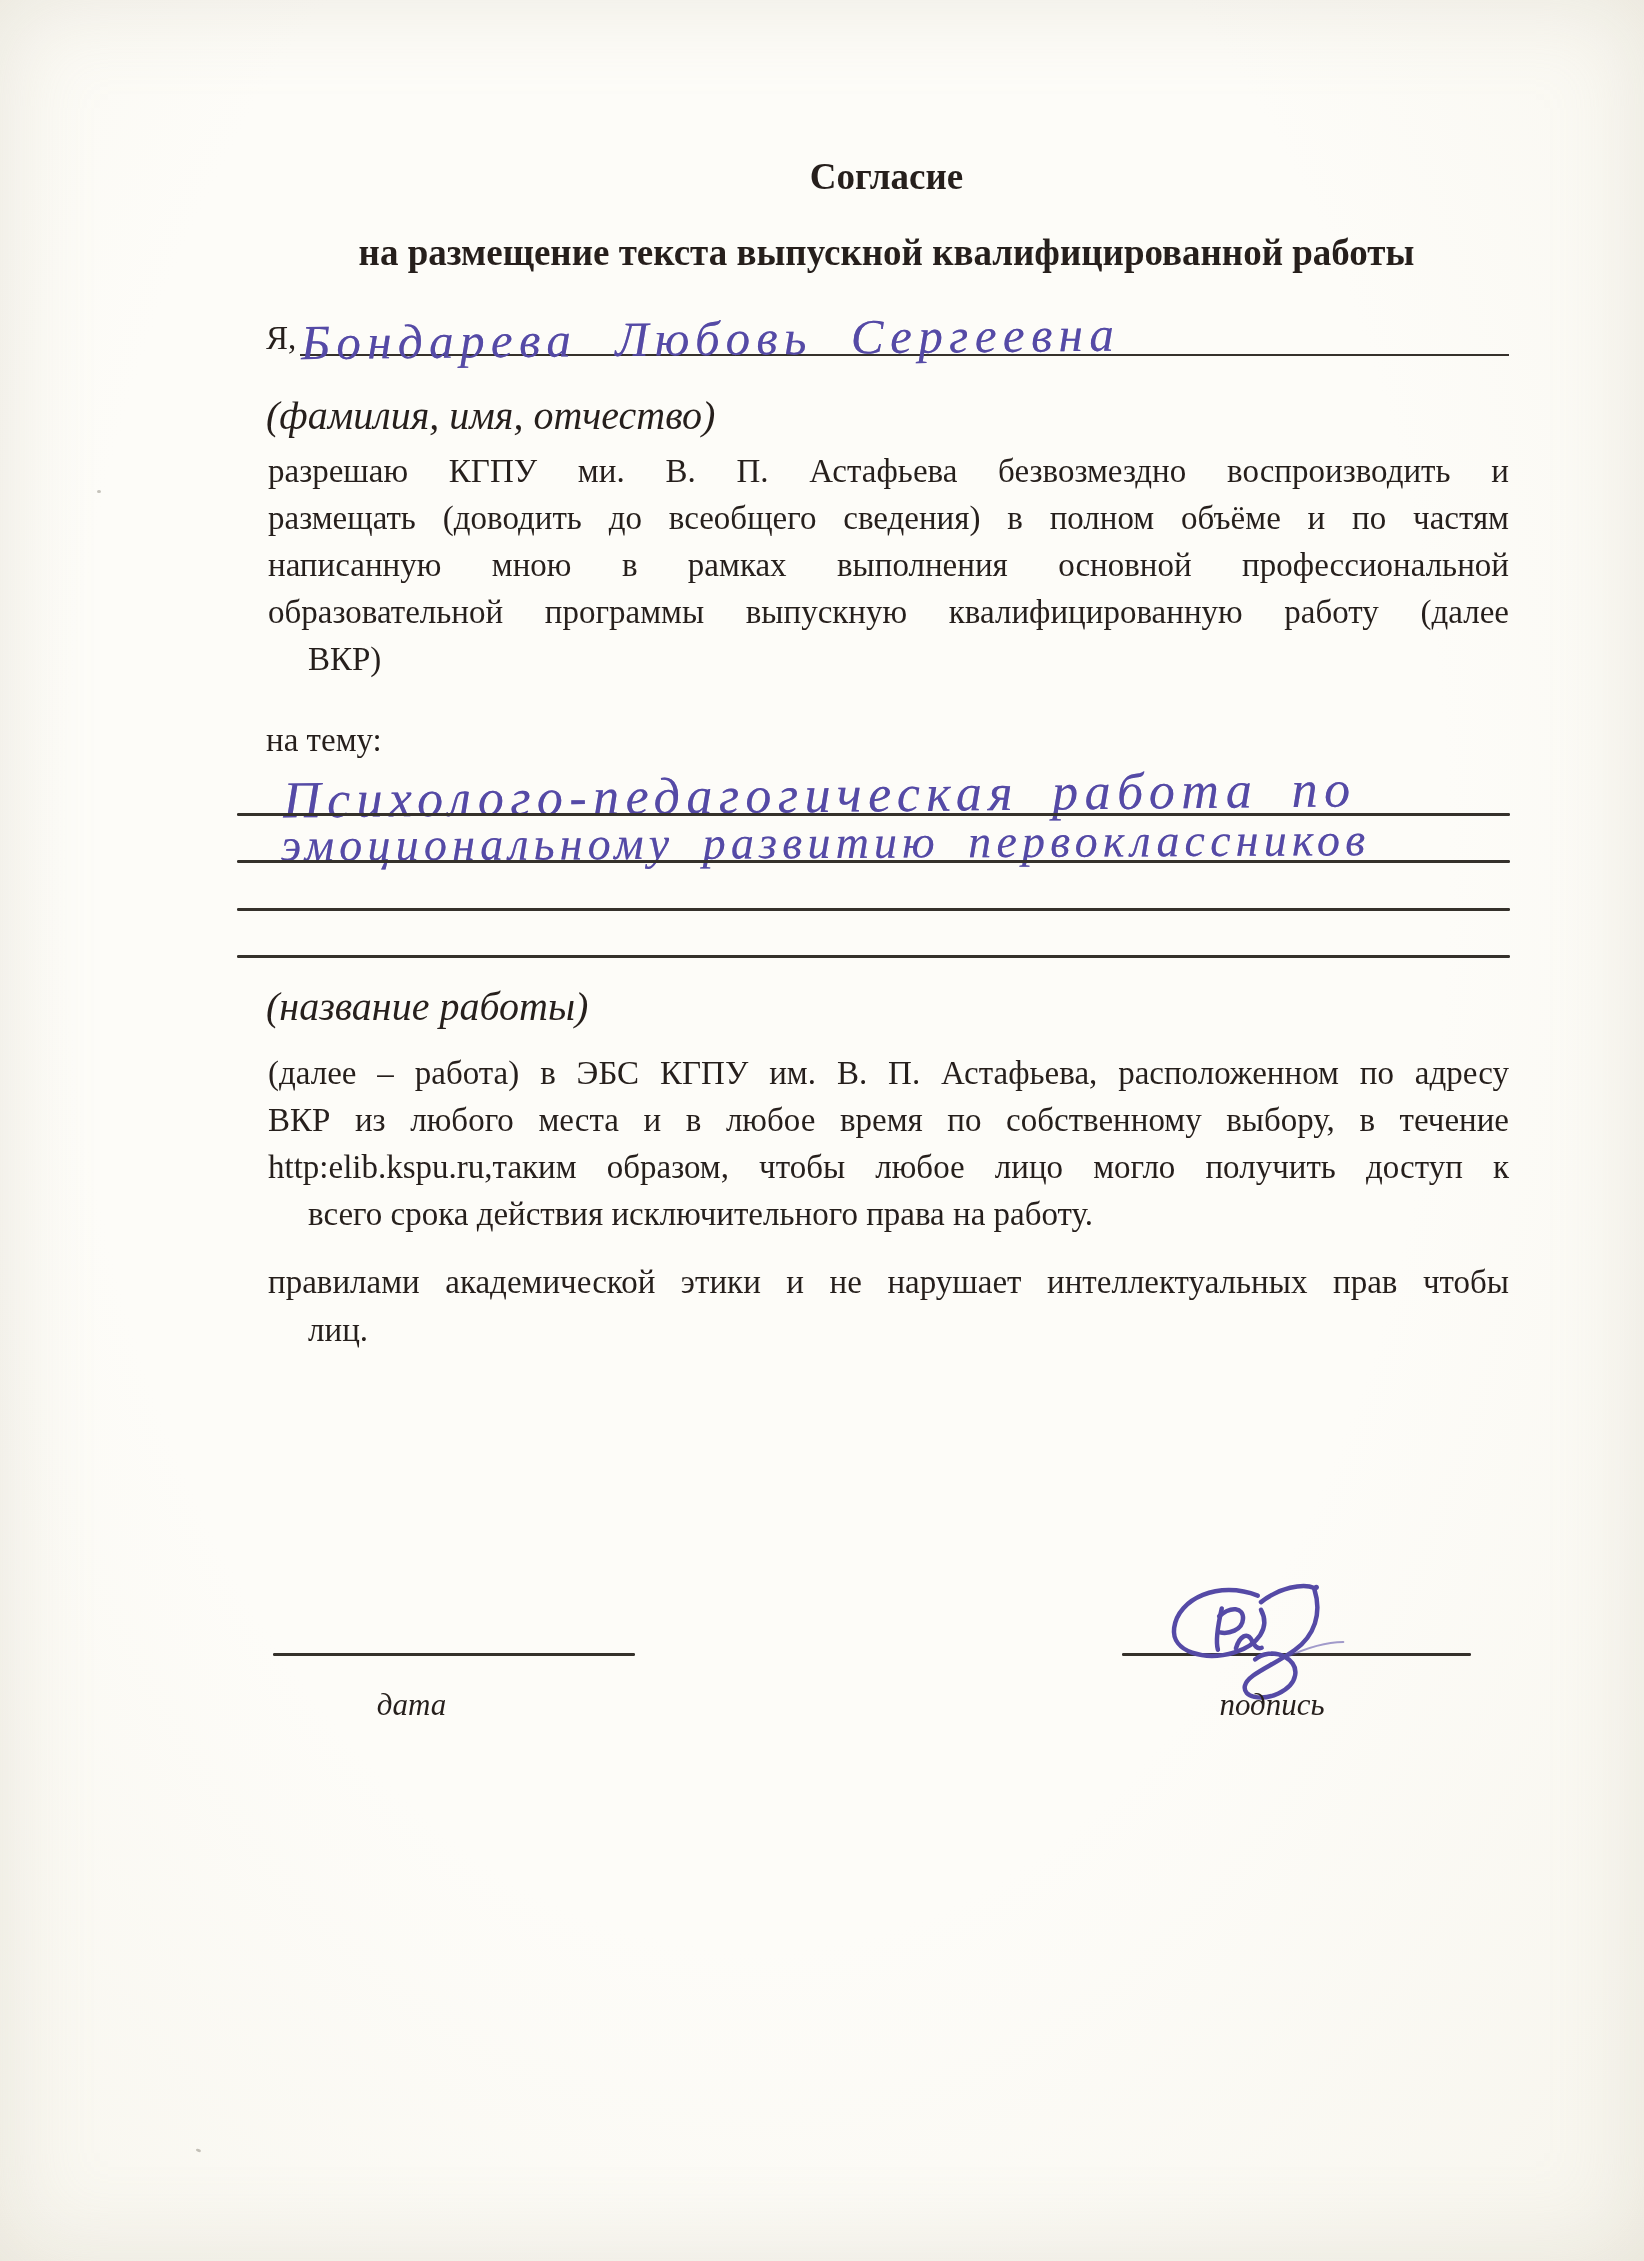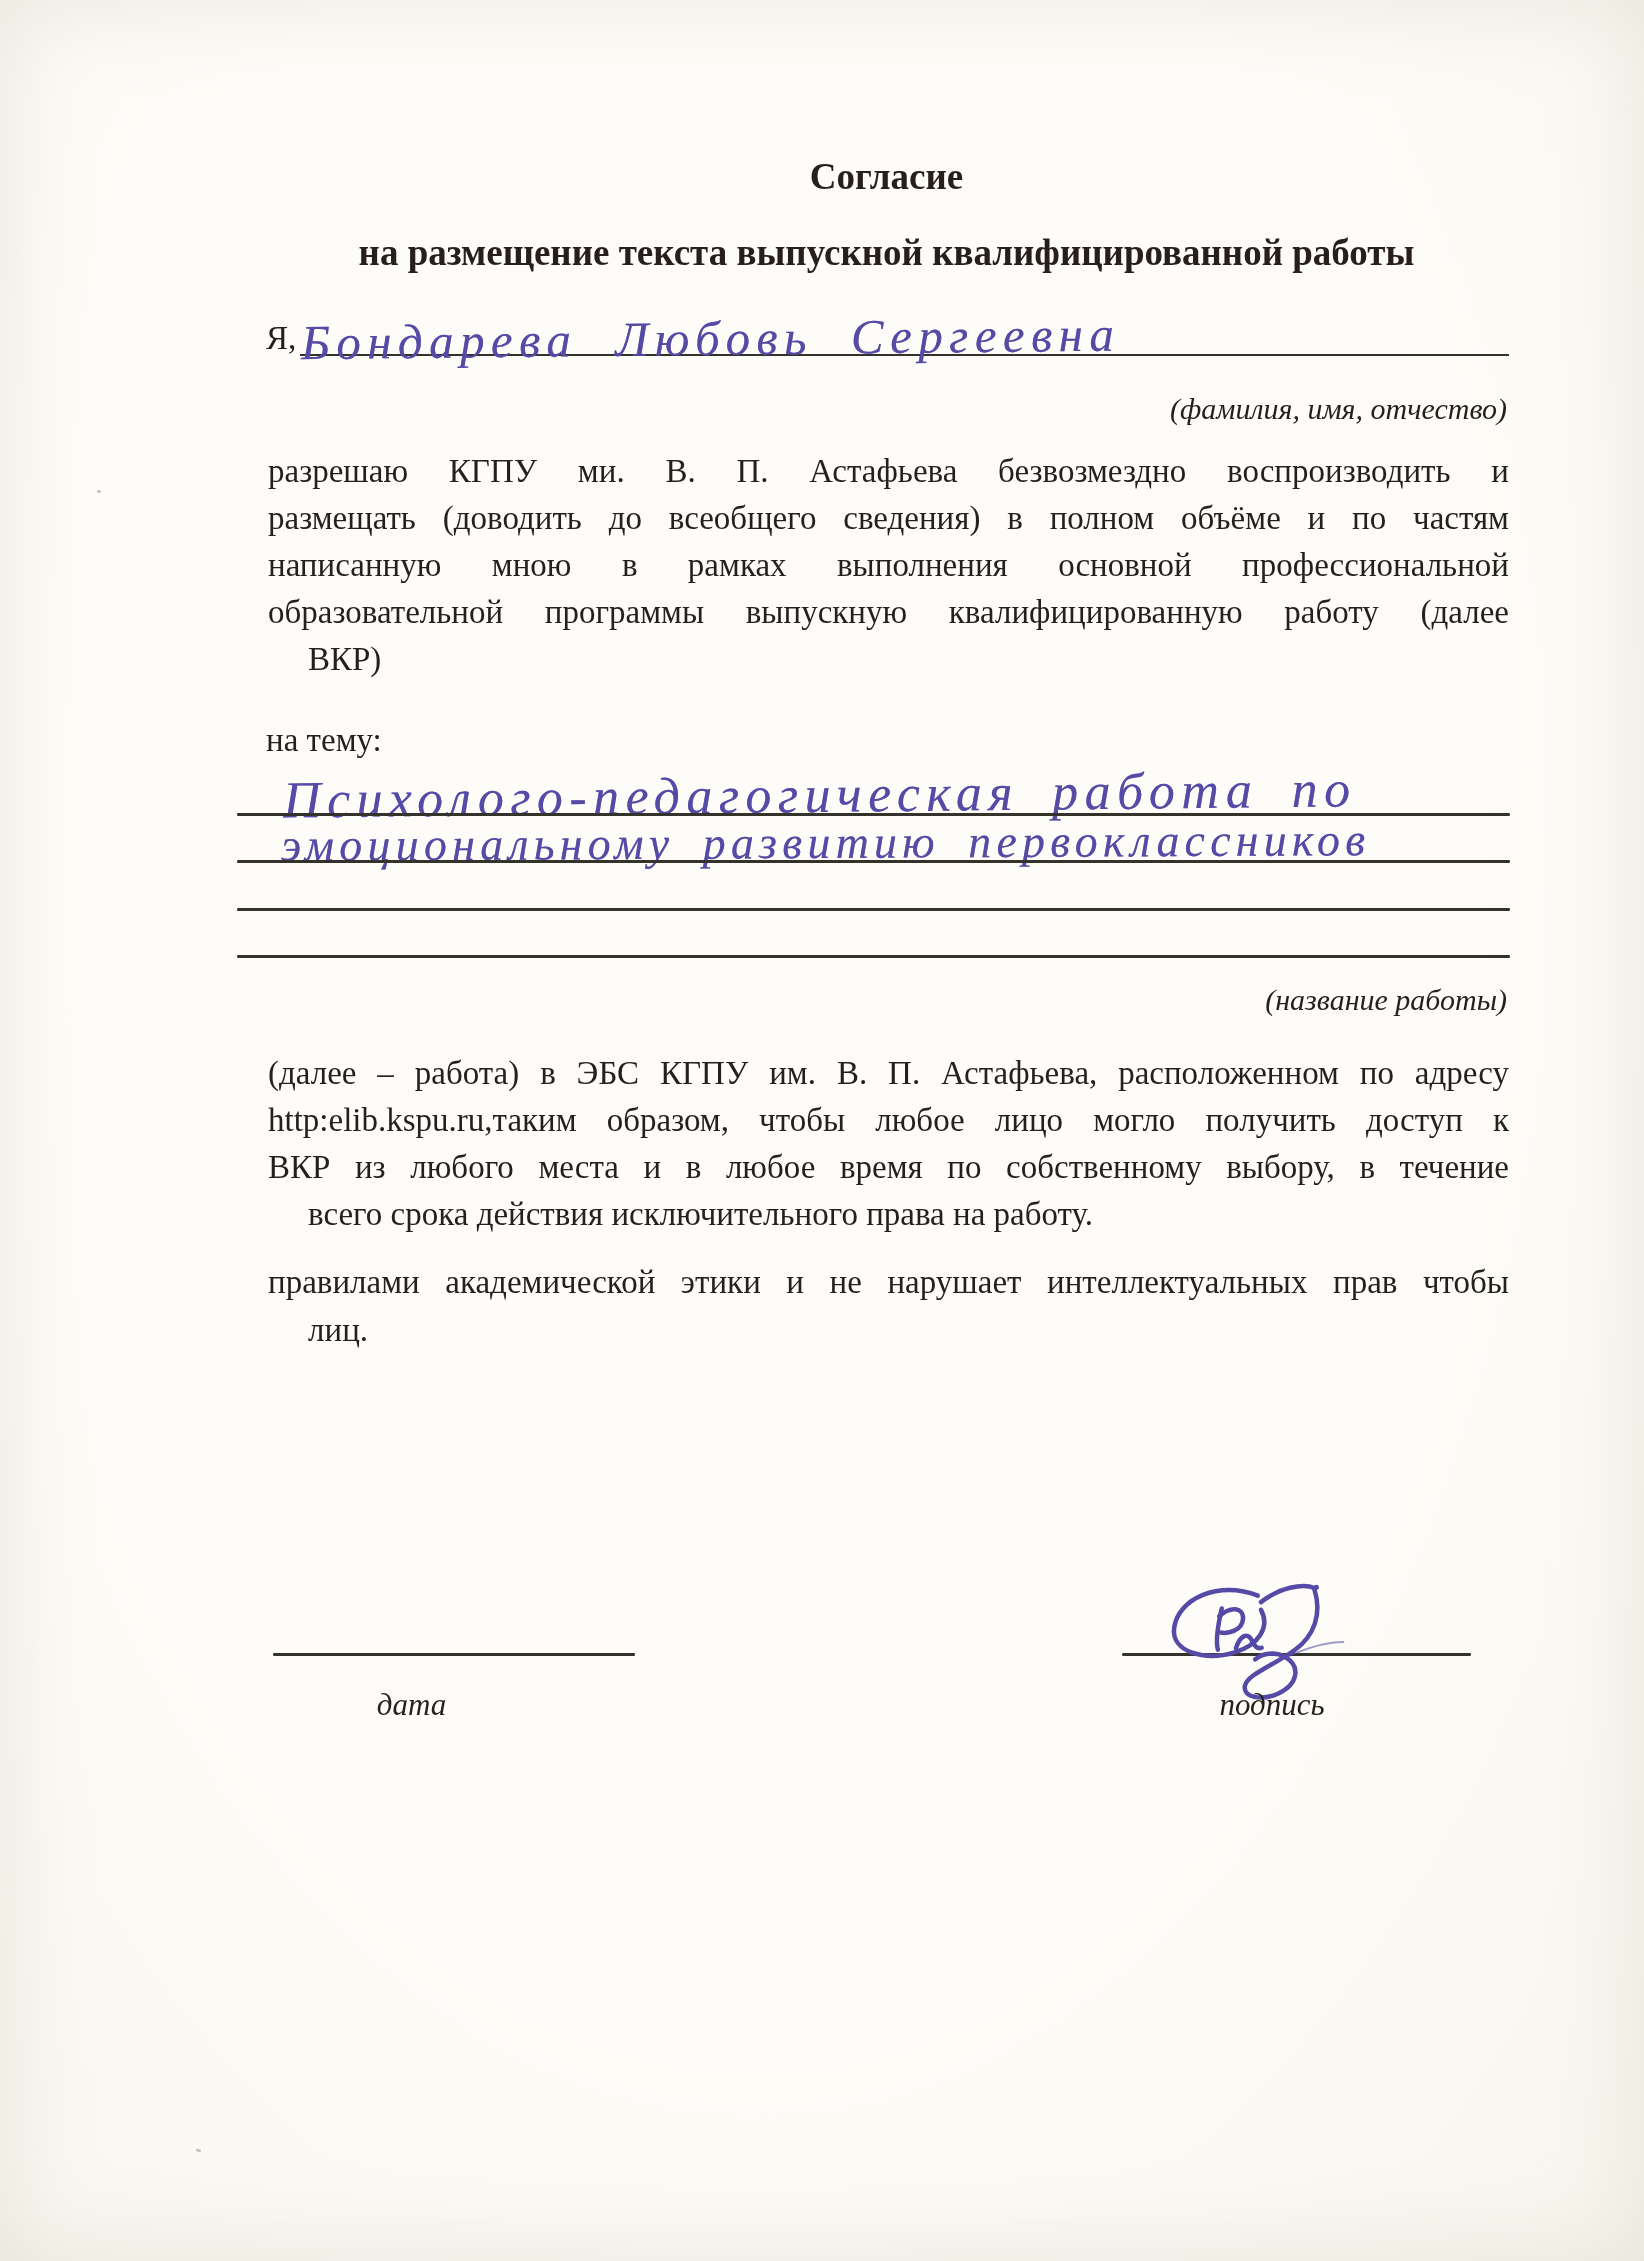--- a/index.html
+++ b/index.html
@@ -35,21 +35,21 @@
     font-style:italic;
     color:var(--hand);
     white-space:nowrap;
     text-shadow:0 0 0.6px rgba(85,74,166,.55);
     transform:rotate(-0.6deg);
   }
   .hand-name{left:301px;top:310px;font-size:49px;letter-spacing:6.4px;word-spacing:19.3px;}
   .hand-topic1{left:283px;top:765px;font-size:52px;letter-spacing:6.4px;word-spacing:14px;}
   .hand-topic2{left:281px;top:816px;font-size:46px;letter-spacing:5.2px;word-spacing:11.6px;transform:rotate(-0.3deg);}
 
-  .caption{position:absolute;left:266px;width:1241px;text-align:right;font-style:italic;font-size:30px;}
+  .caption{position:absolute;left:266px;width:1241px;text-align:left;font-style:italic;font-size:40px;}
   .caption1{top:392px;}
   .caption2{top:983px;}
 
   .para{position:absolute;left:268px;width:1241px;font-size:33px;}
   .p1{top:448px;}
   .p2{top:1050px;}
   .p3{top:1258px;}
   .jline{height:47px;line-height:47px;text-align:justify;text-align-last:justify;white-space:nowrap;}
   .p3 .jline,.p3 .jlast{height:48px;line-height:48px;}
   .jlast{height:47px;line-height:47px;text-align:left;margin-left:40px;}
@@ -109,22 +109,22 @@
   <div class="hand hand-topic1">Психолого-педагогическая работа по</div>
   <div class="hand hand-topic2">эмоциональному развитию первоклассников</div>
   <div class="rule topic-rule tr1"></div>
   <div class="rule topic-rule tr2"></div>
   <div class="rule topic-rule tr3"></div>
   <div class="rule topic-rule tr4"></div>
   <div class="caption caption2">(название работы)</div>
 
   <div class="para p2">
     <div class="jline">(далее – работа) в ЭБС КГПУ им. В. П. Астафьева, расположенном по адресу</div>
+    <div class="jline">ВКР из любого места и в любое время по собственному выбору, в течение</div>
     <div class="jline">http:elib.kspu.ru,таким образом, чтобы любое лицо могло получить доступ к</div>
-    <div class="jline">ВКР из любого места и в любое время по собственному выбору, в течение</div>
     <div class="jlast">всего срока действия исключительного права на работу.</div>
   </div>
 
   <div class="para p3">
     <div class="jline">правилами академической этики и не нарушает интеллектуальных прав чтобы</div>
     <div class="jlast">лиц.</div>
   </div>
 
   <div class="rule date-rule"></div>
   <div class="rule sig-rule"></div>

